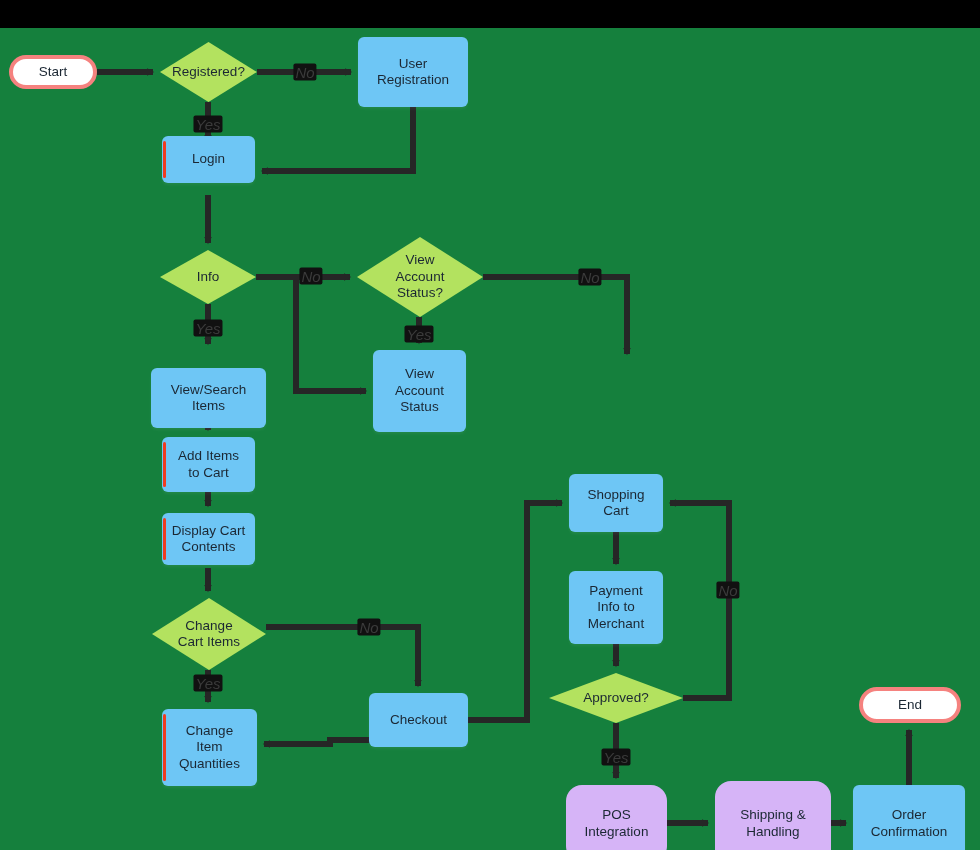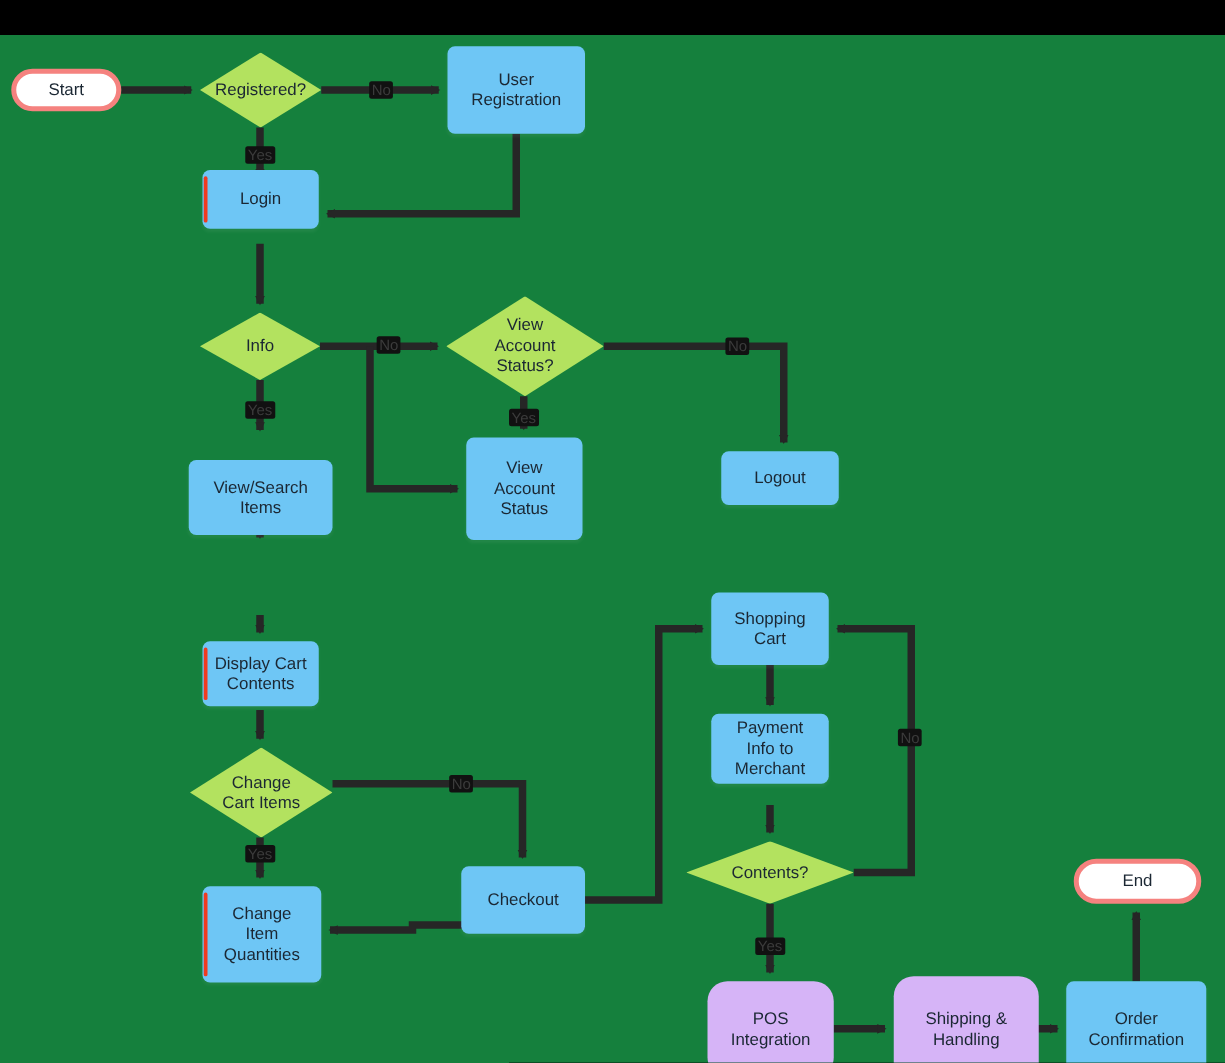--- a/index.html
+++ b/index.html
@@ -13,23 +13,23 @@
   .proc{background:#6ec6f5;border-radius:6px;box-shadow:0 2px 3px rgba(255,255,255,.06);}
   .proc.accent::before{content:"";position:absolute;left:1px;top:5px;bottom:5px;width:2.5px;
         background:#f03b20;border-radius:2px;}
   .purple{background:#d6b4f7;border-radius:16px;}
   .dec{background:transparent;align-items:center;}
   .dec .dshape{position:absolute;left:0;top:0;width:100%;height:100%;
         background:#b3e25f;clip-path:polygon(50% 0,100% 50%,50% 100%,0 50%);}
   .dec .dlabel{position:relative;z-index:2;}
   .term{background:#fff;border:4px solid #f5827f;border-radius:30px;color:#1b2733;}
 
-  .elabel{position:absolute;font-size:12px;color:#3b3b3b;
+  .elabel{position:absolute;font-size:15px;color:#3b3b3b;
           background:#111;padding:0 2px;border-radius:2px;z-index:5;
-          transform:translate(-50%,-50%);}
+          transform:translate(-50%,-50%);font-style:italic;}
 </style>
 </head>
 <body>
 
 <div id="stage">
   <svg id="wires" viewBox="0 0 980 850" xmlns="http://www.w3.org/2000/svg">
     <defs>
       <marker id="ah" markerWidth="9" markerHeight="9" refX="6.2" refY="4.5" orient="auto" markerUnits="userSpaceOnUse">
         <path d="M0,0.6 L7.4,4.5 L0,8.4 Z" fill="#262626"></path>
       </marker>
@@ -69,35 +69,36 @@
     <div class="node proc accent" style="left: 162px; top: 108px; width: 93px; height: 47px;"><span>Login</span></div>
     <div class="node dec" style="left: 160px; top: 222px; width: 96px; height: 54px;"><div class="dshape"></div><span class="dlabel">Info</span></div>
     <div class="node dec" style="left: 357px; top: 209px; width: 126px; height: 80px;"><div class="dshape"></div><span class="dlabel">View
 Account
 Status?</span></div>
     <div class="node proc" style="left: 151px; top: 340px; width: 115px; height: 60px; text-align: center;"><span>View/Search
 Items</span></div>
     <div class="node proc" style="left: 373px; top: 322px; width: 93px; height: 82px;"><span>View
 Account
 Status</span></div>
-    <div class="node proc" style="left: 577px; top: 333px; width: 94px; height: 43px;"><span>Logout</span></div>
+    <div class="node proc accent" style="left: 162px; top: 409px; width: 93px; height: 55px;"><span>Add Items
+to Cart</span></div>
     <div class="node proc accent" style="left: 162px; top: 485px; width: 93px; height: 52px;"><span>Display Cart
 Contents</span></div>
     <div class="node dec" style="left: 152px; top: 570px; width: 114px; height: 72px;"><div class="dshape"></div><span class="dlabel">Change
 Cart Items</span></div>
     <div class="node proc accent" style="left: 162px; top: 681px; width: 95px; height: 77px;"><span>Change
 Item
 Quantities</span></div>
     <div class="node proc" style="left: 369px; top: 665px; width: 99px; height: 54px;"><span>Checkout</span></div>
     <div class="node proc" style="left: 569px; top: 446px; width: 94px; height: 58px; justify-content: center;"><span>Shopping
 Cart</span></div>
-    <div class="node proc" style="left: 569px; top: 543px; width: 94px; height: 56px;"><span>Payment
+    <div class="node proc" style="left: 569px; top: 543px; width: 94px; height: 73px;"><span>Payment
 Info to
 Merchant</span></div>
-    <div class="node dec" style="left: 549px; top: 645px; width: 134px; height: 50px;"><div class="dshape"></div><span class="dlabel">Contents?</span></div>
+    <div class="node dec" style="left: 549px; top: 645px; width: 134px; height: 50px;"><div class="dshape"></div><span class="dlabel">Approved?</span></div>
     <div class="node purple" style="left: 566px; top: 757px; width: 101px; height: 77px;"><span>POS
 Integration</span></div>
     <div class="node purple" style="left: 715px; top: 753px; width: 116px; height: 85px;"><span>Shipping &amp;
 Handling</span></div>
     <div class="node proc" style="left: 853px; top: 757px; width: 112px; height: 77px;"><span>Order
 Confirmation</span></div>
     <div class="node term" style="left: 859px; top: 659px; width: 102px; height: 36px;"><span>End</span></div>
     <div class="elabel" style="left: 305px; top: 44px;">No</div>
     <div class="elabel" style="left: 208px; top: 96px;">Yes</div>
     <div class="elabel" style="left: 311px; top: 248px;">No</div>

